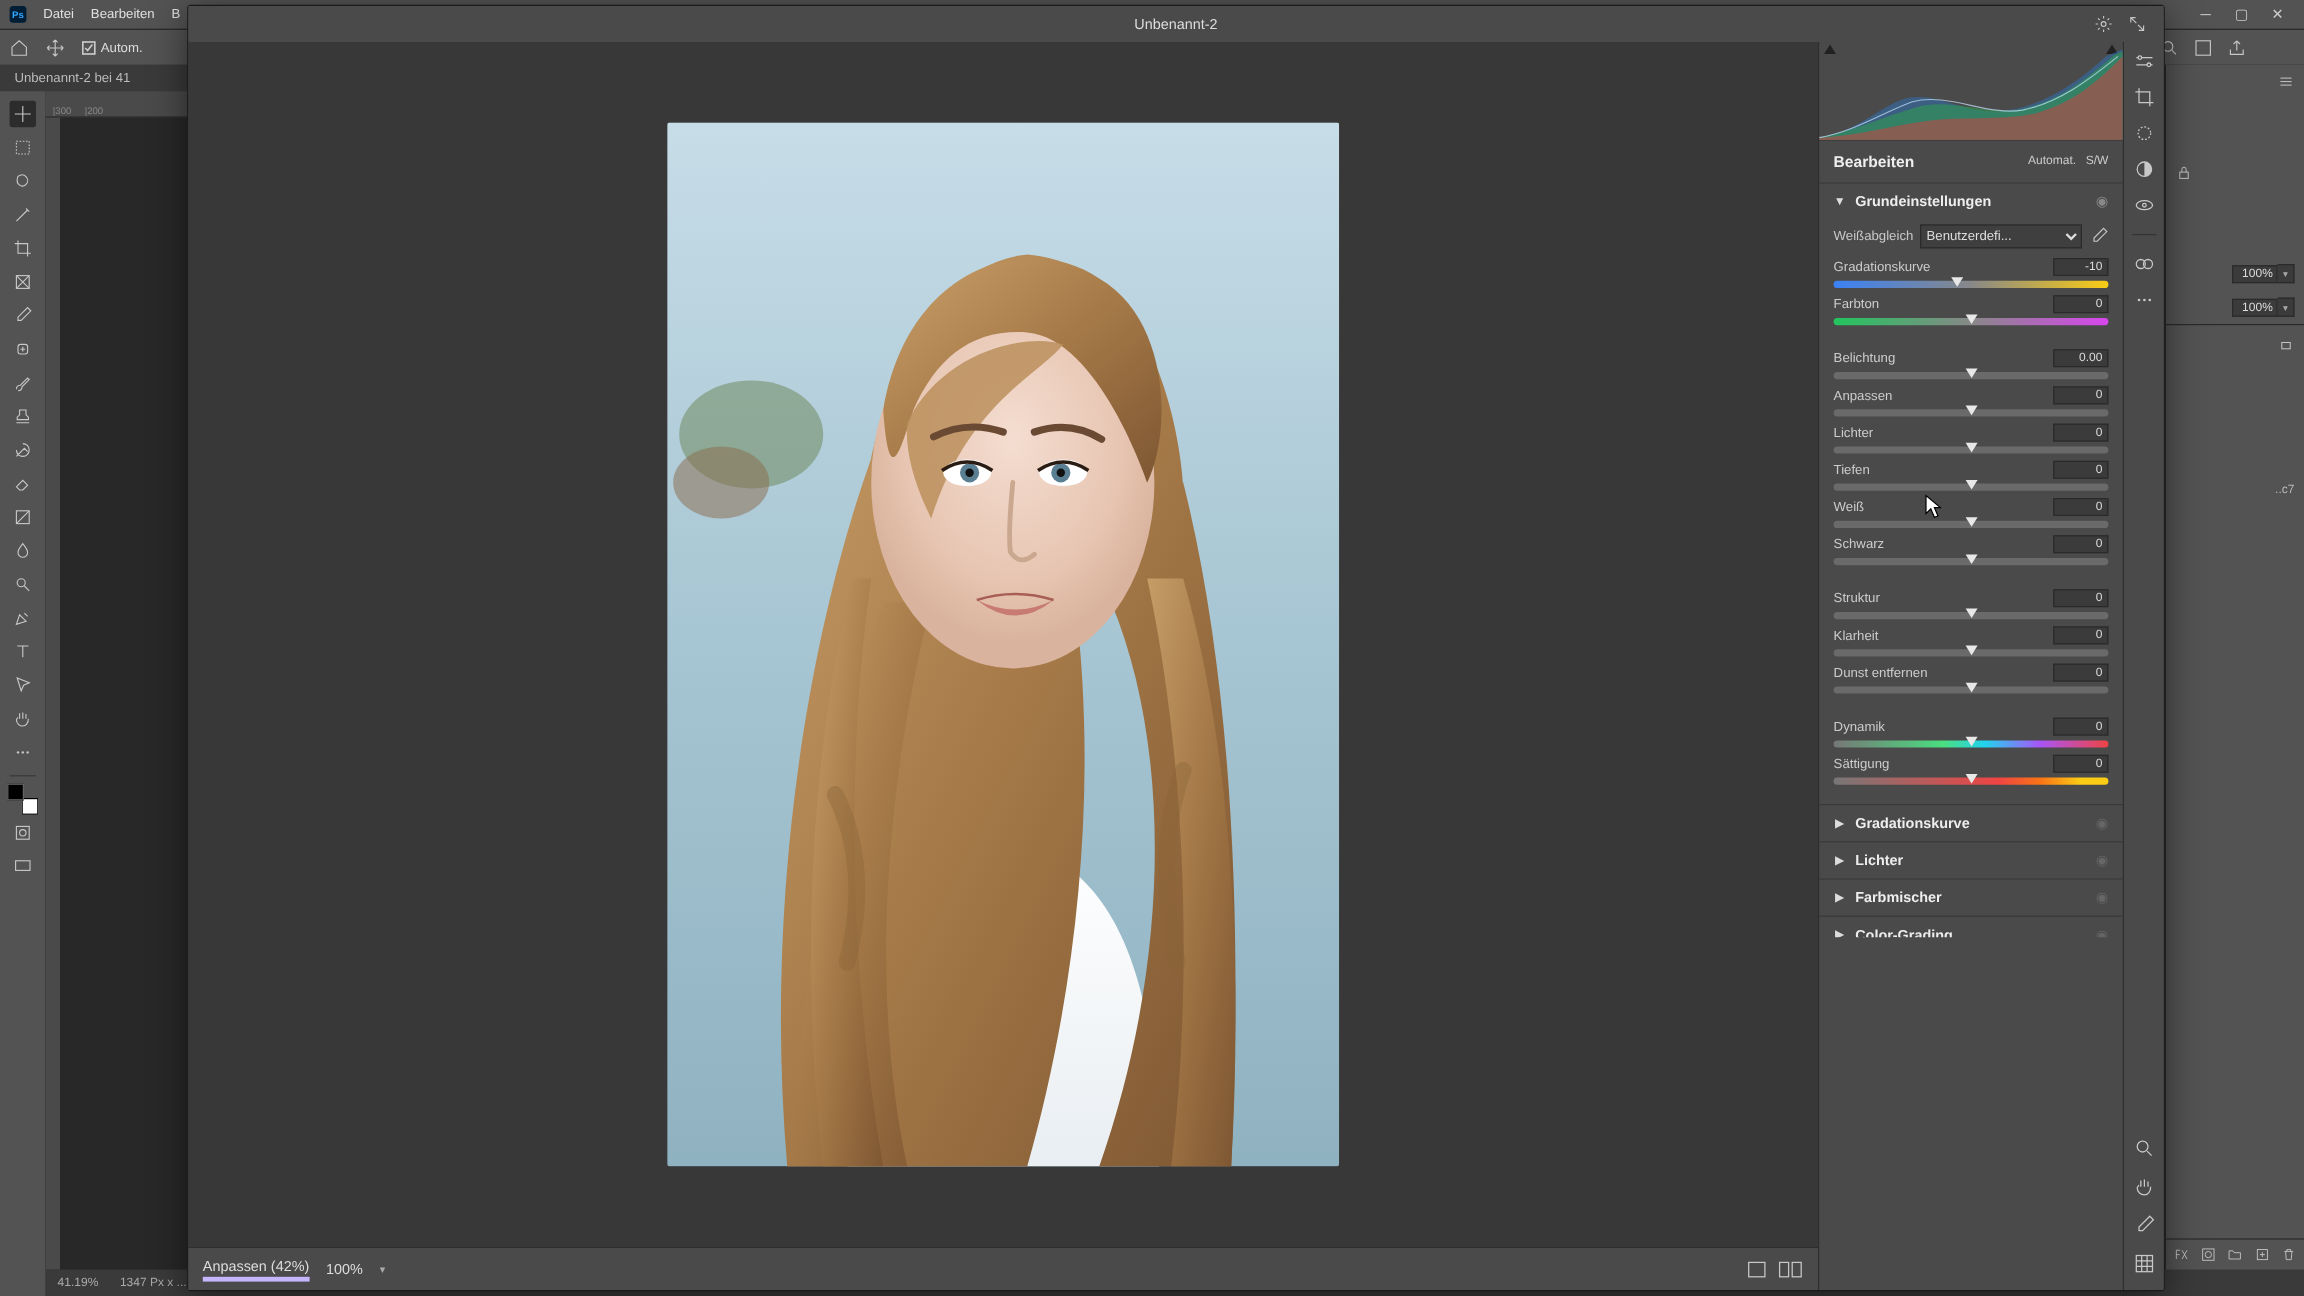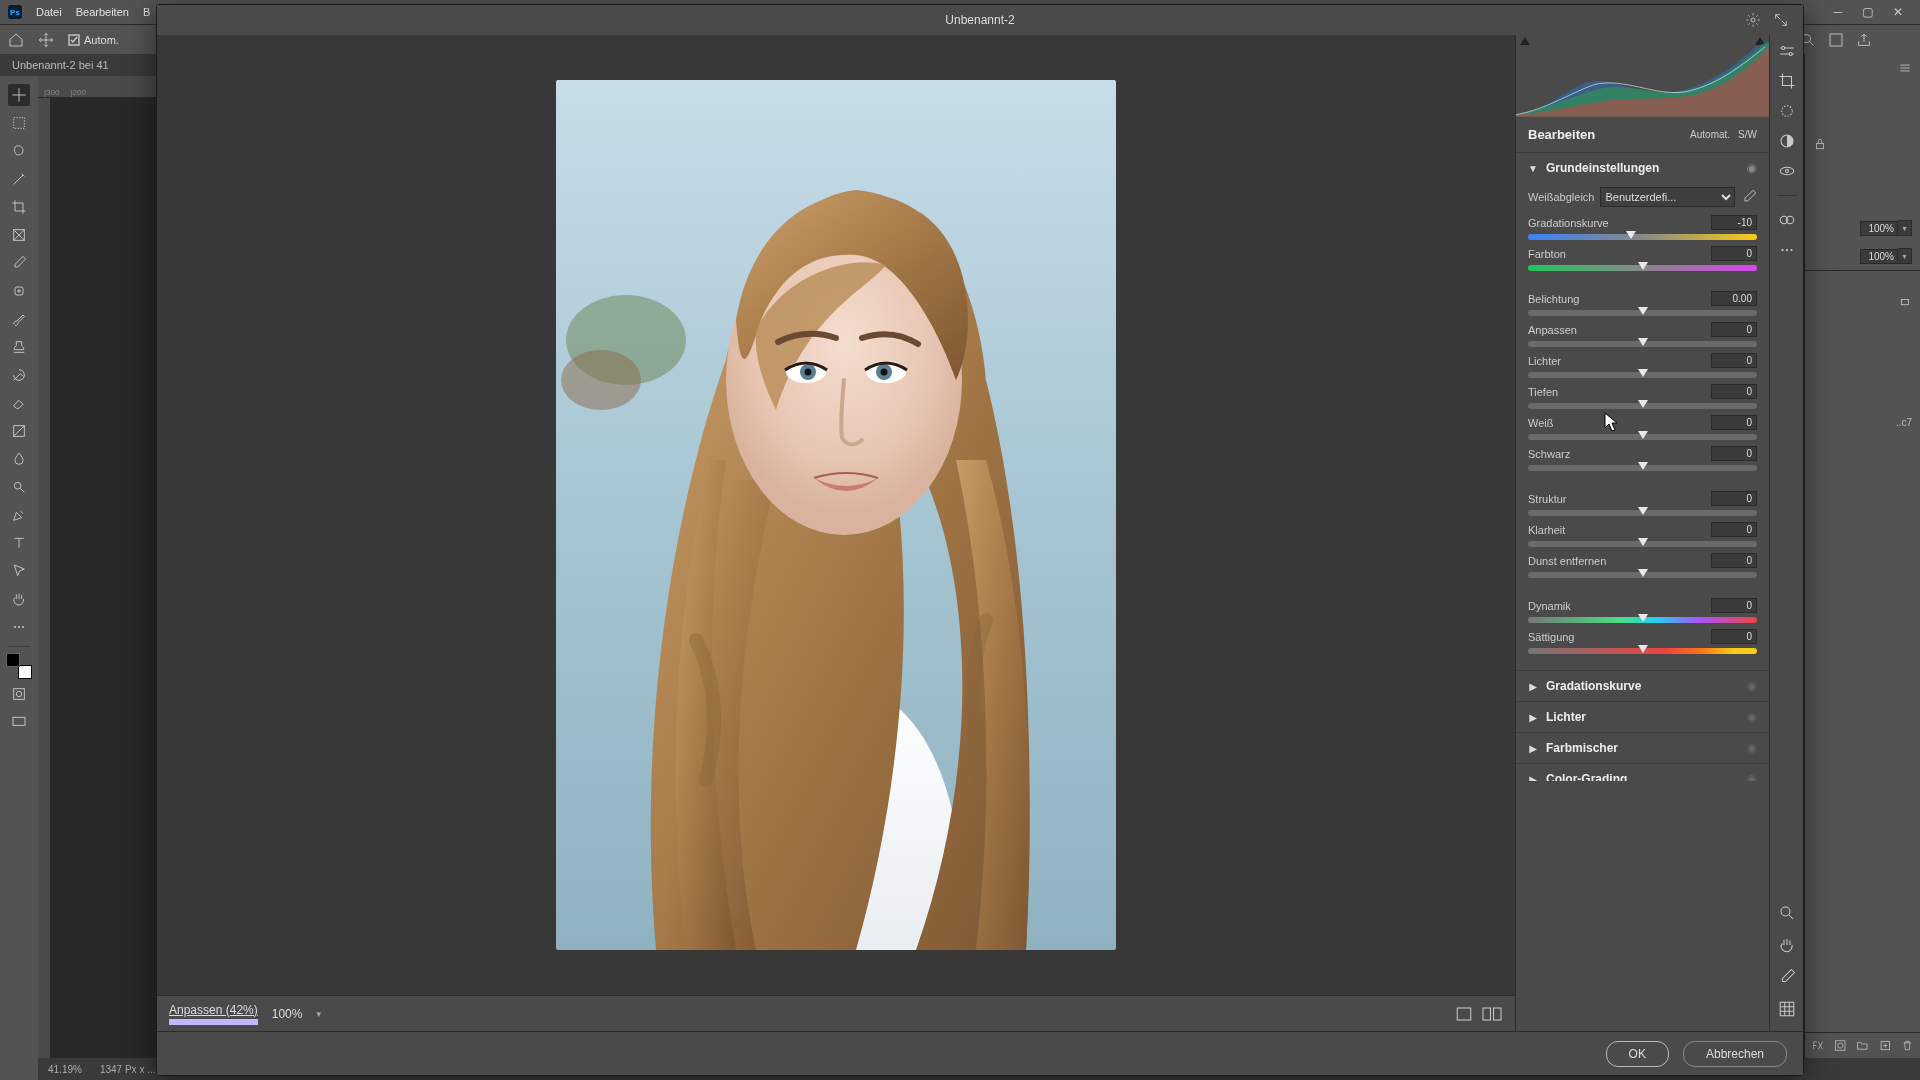--- a/index.html
+++ b/index.html
@@ -26,21 +26,21 @@
   .cr-window{position:absolute;top:4px;left:156px;width:1648px;height:1072px;background:#4f4f4f;border:1px solid #1a1a1a;border-radius:3px;box-shadow:0 6px 30px rgba(0,0,0,.5);display:flex;flex-direction:column;}
   .cr-title{height:26px;background:#f0f0f0;color:#333;display:flex;align-items:center;padding:0 10px;font-size:12px;border-radius:3px 3px 0 0;}
   .cr-header{height:30px;background:#4a4a4a;display:flex;align-items:center;justify-content:center;position:relative;color:#ddd;font-size:12px;}
   .cr-header .gear{position:absolute;right:42px;top:7px;}
   .cr-header .expand{position:absolute;right:14px;top:7px;}
   .cr-body{flex:1;display:flex;min-height:0;}
   .preview{flex:1;background:#383838;position:relative;display:flex;flex-direction:column;}
   .preview-img{flex:1;display:flex;align-items:center;justify-content:center;padding:8px;}
   .portrait{width:560px;height:870px;border-radius:2px;}
   .preview-footer{height:36px;background:#4a4a4a;display:flex;align-items:center;padding:0 12px;gap:14px;border-top:1px solid #2e2e2e;font-size:12px;color:#ddd;}
-  .preview-footer .fit{border-bottom:6px solid #c4b5fd;padding-bottom:2px;text-decoration:underline;}
+  .preview-footer .fit{border-bottom:4px solid #c4b5fd;padding-bottom:2px;}
   .preview-footer .compare{margin-left:auto;display:flex;gap:8px;align-items:center;}
   .cr-right{width:254px;background:#4a4a4a;display:flex;flex-direction:column;border-left:1px solid #2e2e2e;}
   .histo{height:82px;position:relative;border-bottom:1px solid #2e2e2e;}
   .histo svg{position:absolute;inset:0;}
   .histo .clip{position:absolute;top:2px;width:0;height:0;border-left:5px solid transparent;border-right:5px solid transparent;border-bottom:8px solid #222;}
   .histo .clip.l{left:4px;}
   .histo .clip.r{right:4px;}
   .edit-head{display:flex;align-items:center;padding:10px 12px;gap:8px;}
   .edit-head .lbl{font-weight:600;font-size:13px;color:#eee;}
   .edit-head .btns{margin-left:auto;display:flex;gap:8px;font-size:10px;color:#ccc;}
@@ -71,21 +71,21 @@
   .cr-footer{height:44px;background:#4a4a4a;border-top:1px solid #2a2a2a;display:flex;align-items:center;justify-content:flex-end;padding:0 16px;gap:14px;}
   .cr-footer button{background:#4a4a4a;border:1px solid #888;color:#ddd;font-size:12px;padding:5px 22px;border-radius:12px;}
   .cr-footer button.ok{border-color:#bbb;}
   
   .ps-right{position:absolute;top:54px;right:0;width:116px;bottom:22px;background:#535353;border-left:1px solid #2a2a2a;display:flex;flex-direction:column;}
   .ps-right .tabstrip{height:28px;display:flex;align-items:center;justify-content:flex-end;padding-right:8px;gap:10px;}
   .ps-right .proprow{height:28px;display:flex;align-items:center;padding:0 8px;gap:8px;}
   .ps-right .pct{display:flex;align-items:center;gap:0;margin-left:auto;}
   .ps-right .pct input{width:38px;background:#3b3b3b;border:1px solid #2a2a2a;color:#ddd;font-size:10px;text-align:right;padding:1px 3px;}
   .ps-right .pct .dd{width:14px;height:16px;border:1px solid #2a2a2a;border-left:none;background:#3b3b3b;display:flex;align-items:center;justify-content:center;font-size:8px;color:#aaa;}
-  .ps-right .layers{flex:1;border-top:1px solid #2a2a2a;padding:22px 8px;font-size:10px;color:#bbb;}
+  .ps-right .layers{flex:1;border-top:1px solid #2a2a2a;padding:8px 8px;font-size:10px;color:#bbb;}
   .ps-right .laybot{height:26px;border-top:1px solid #2a2a2a;display:flex;align-items:center;justify-content:flex-end;padding:0 6px;gap:10px;}
   svg{display:block;}
   .icon{fill:none;stroke:#c8c8c8;stroke-width:1.4;}
   
   .cursor{position:absolute;left:1604px;top:412px;width:14px;height:20px;z-index:9;}
 </style>
 </head>
 <body>
 
 <div class="ps-bar">
@@ -647,21 +647,17 @@
           </div>
         <div class="t">
             <svg width="18" height="18" viewBox="0 0 24 24">
               <rect x="3" y="3" width="18" height="18" class="icon"></rect>
               <path class="icon" d="M9 3v18M15 3v18M3 9h18M3 15h18"></path>
             </svg>
           </div>
       </div>
     </div>
   </div>
-  <div class="cr-footer">
-    <button class="ok">OK</button>
-    <button>Abbrechen</button>
-  </div>
 </div>
 
 <svg class="cursor" viewBox="0 0 14 20">
     <path d="M1 1l0 15 4-4 3 7 3-1-3-7 5 0z" fill="#fff" stroke="#000" stroke-width="1"></path>
   </svg>
 
 </body></html>

